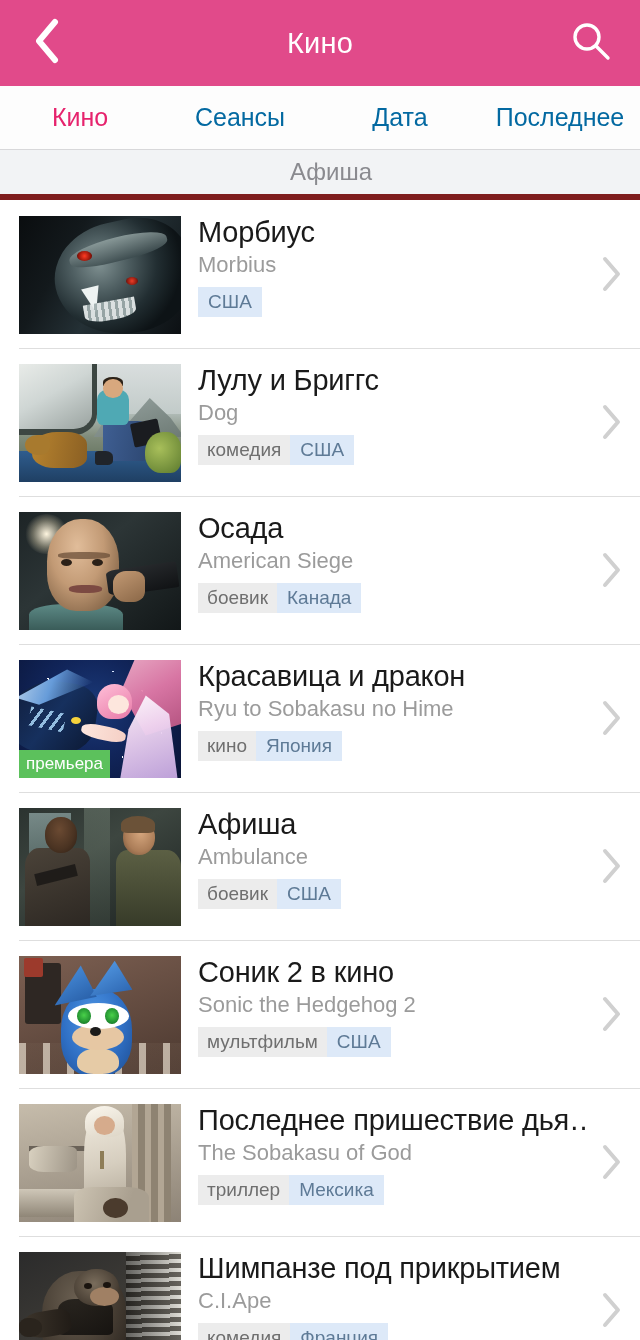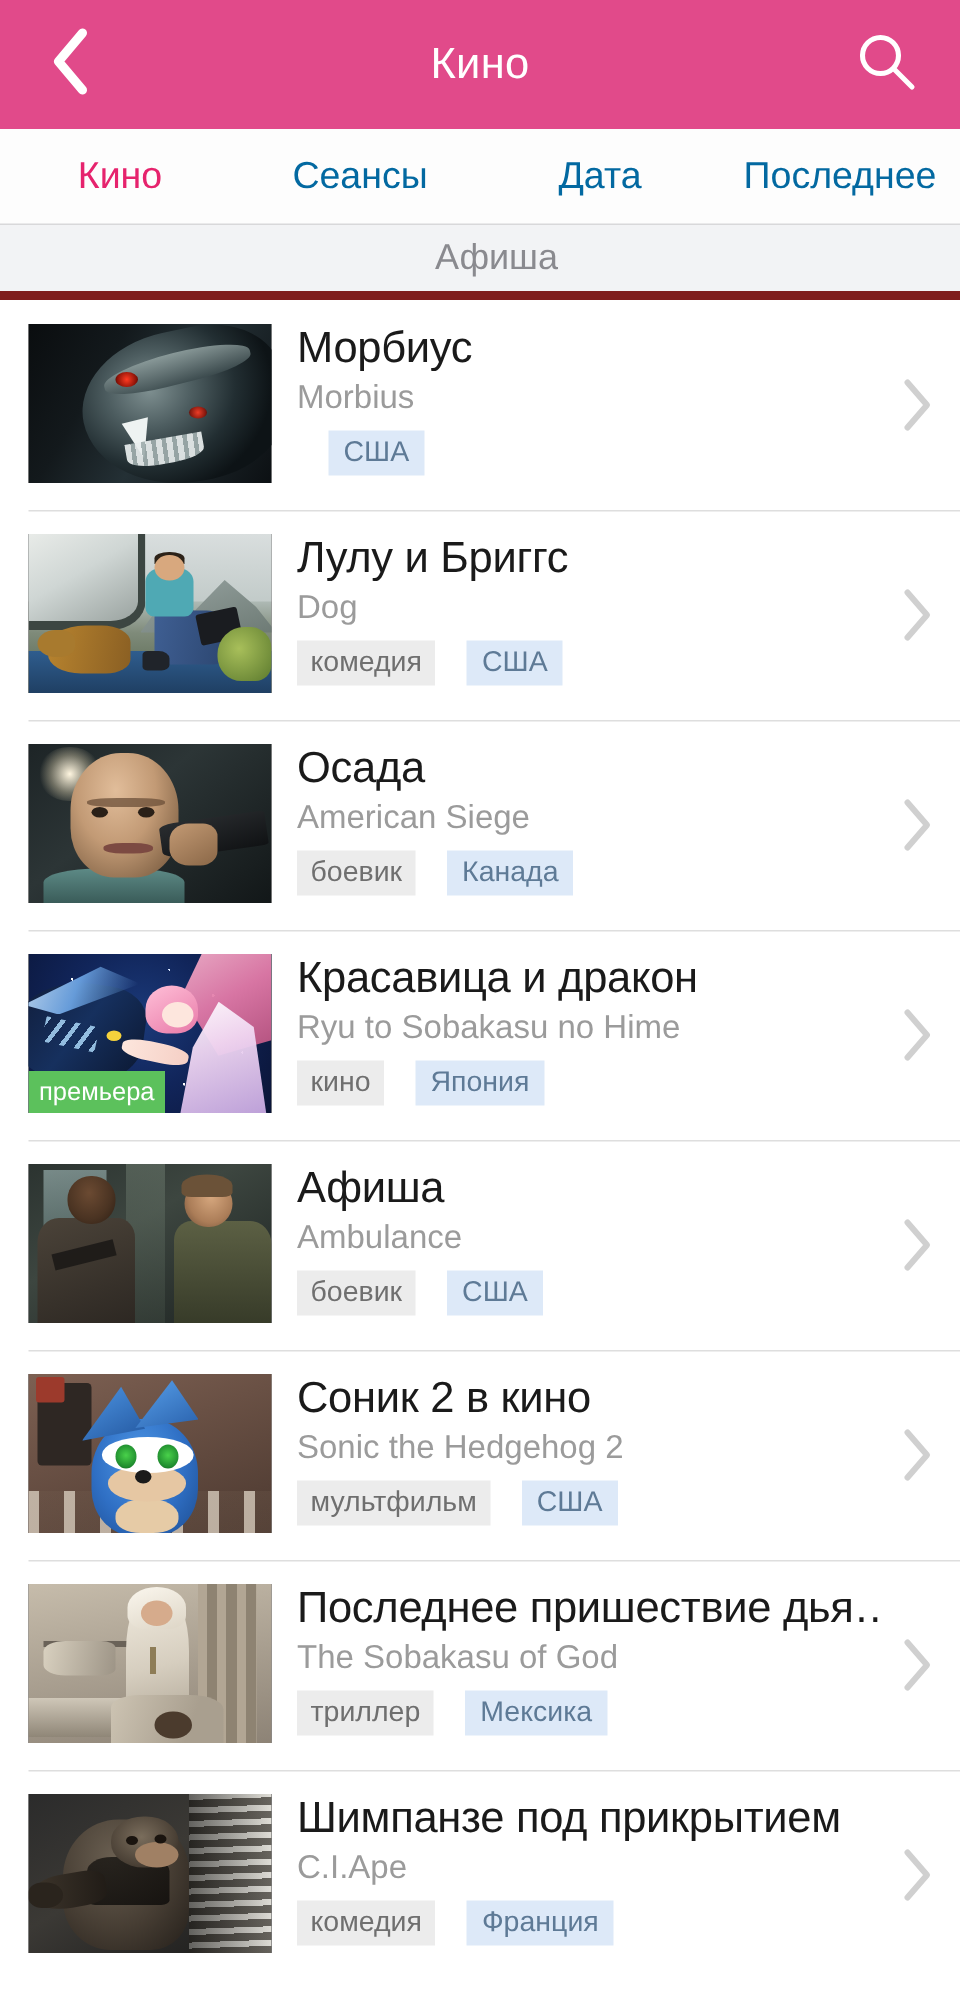--- a/index.html
+++ b/index.html
@@ -87,21 +87,21 @@
   .row + .row::before {
     content:"";
     position:absolute;
     top:0; left:19px; right:0;
     height:1px;
     background:#dedede;
   }
 
   .thumb-wrap {
     position:relative;
-    width:162px; height:106px;
+    width:162px; height:118px;
     flex:0 0 162px;
     overflow:hidden;
     background:#2a2a2a;
     text-align:center;
   }
   .thumb { position:absolute; inset:0; }
 
   .badge {
     position:absolute;
     left:0; bottom:0;
@@ -144,21 +144,20 @@
     font-size:19px;
     padding:5px 9px 6px 9px;
     line-height:1;
   }
   .tag-country {
     background:#dde9f8;
     color:#5e7a96;
     font-size:19px;
     padding:5px 10px 6px 10px;
     line-height:1;
-    margin-left:21px;
   }
 
   .chevron {
     position:absolute;
     right:16px;
     top:50%;
     transform:translateY(-50%);
     width:26px; height:40px;
   }
 

